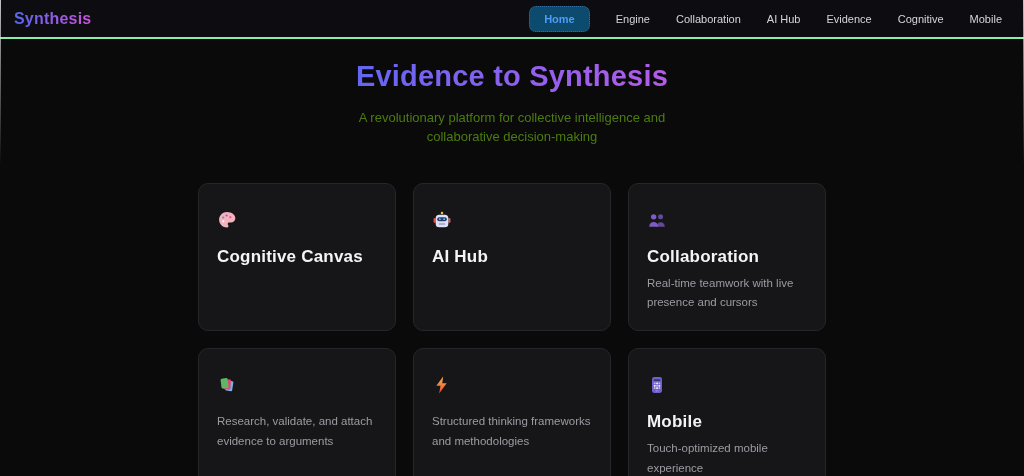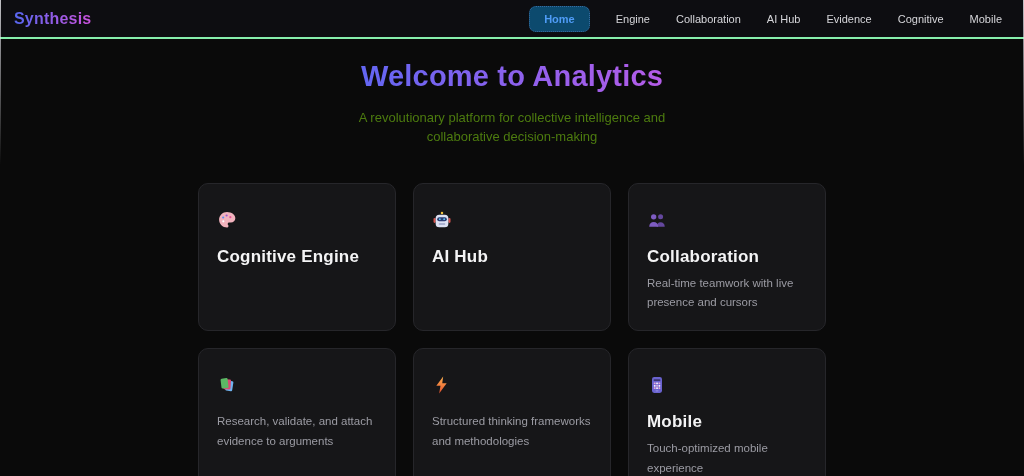--- a/index.html
+++ b/index.html
@@ -127,37 +127,37 @@
     <span class="nav-item">Engine</span>
     <span class="nav-item">Collaboration</span>
     <span class="nav-item">AI Hub</span>
     <span class="nav-item">Evidence</span>
     <span class="nav-item">Cognitive</span>
     <span class="nav-item">Mobile</span>
   </nav>
 </header>
 
 <section class="hero">
-  <h1>Welcome to Analytics</h1>
+  <h1>Evidence to Synthesis</h1>
   <p>A revolutionary platform for collective intelligence and collaborative decision-making</p>
 </section>
 
 <section class="grid">
 
   <div class="card">
     <span class="icon">
       <svg viewBox="0 0 24 24">
         <path fill="#f2b3bd" d="M12 2.5C6.8 2.5 2.5 6.6 2.5 11.8c0 5.2 4.3 9.3 9.5 9.3 1 0 1.8-.8 1.8-1.8 0-.5-.2-.9-.5-1.2-.3-.3-.5-.7-.5-1.2 0-1 .8-1.8 1.8-1.8h2.1c2.9 0 5.3-2.3 5.3-5.2C22 6 17.5 2.5 12 2.5z"></path>
         <circle cx="7.4" cy="9" r="1.3" fill="#5b8def"></circle>
         <circle cx="11.5" cy="6.6" r="1.3" fill="#9b59d0"></circle>
         <circle cx="16" cy="8.6" r="1.3" fill="#e8559b"></circle>
         <circle cx="7.6" cy="13.6" r="1.3" fill="#ffffff"></circle>
       </svg>
     </span>
-    <h3>Cognitive Engine</h3>
+    <h3>Cognitive Canvas</h3>
   </div>
 
   <div class="card">
     <span class="icon">
       <svg viewBox="0 0 24 24">
         <circle cx="12" cy="3.6" r="1.5" fill="#f0c23e"></circle>
         <rect x="1.8" y="9.5" width="2.6" height="6" rx="1.3" fill="#d9544f"></rect>
         <rect x="19.6" y="9.5" width="2.6" height="6" rx="1.3" fill="#d9544f"></rect>
         <rect x="4.4" y="5.6" width="15.2" height="15" rx="4.2" fill="#dde1f3"></rect>
         <rect x="6.2" y="8.6" width="11.6" height="4.8" rx="2.4" fill="#2c3d74"></rect>

